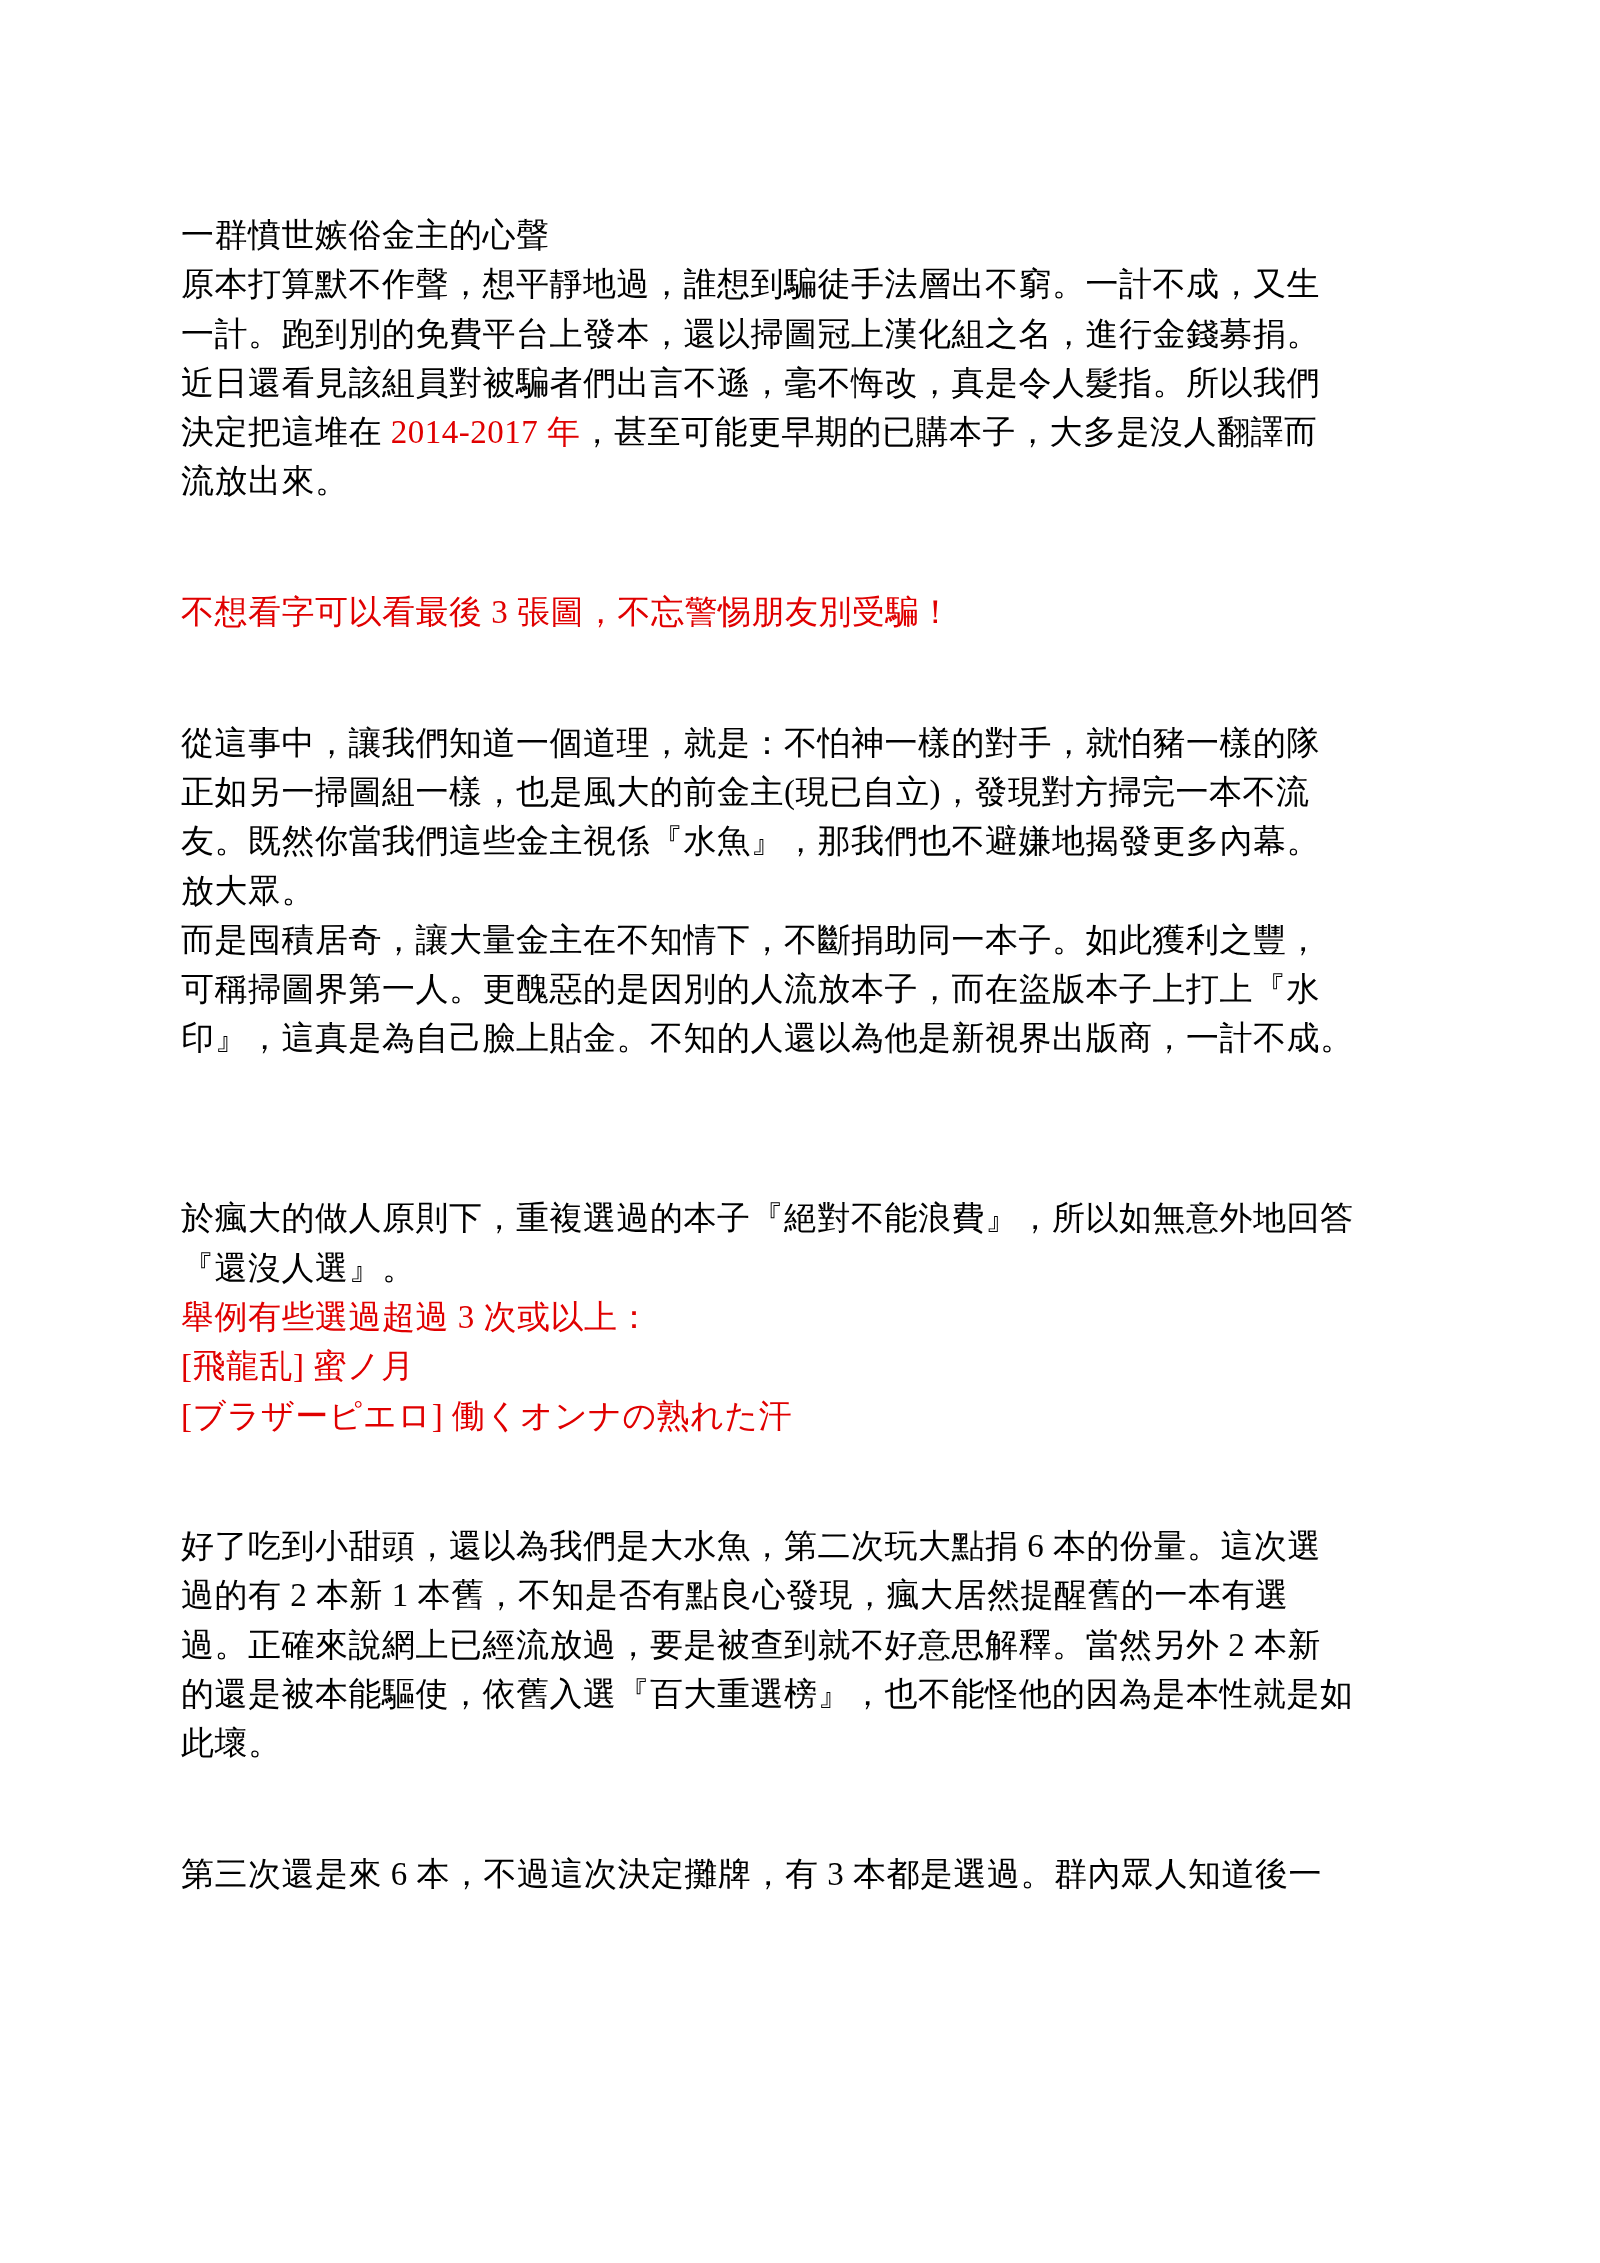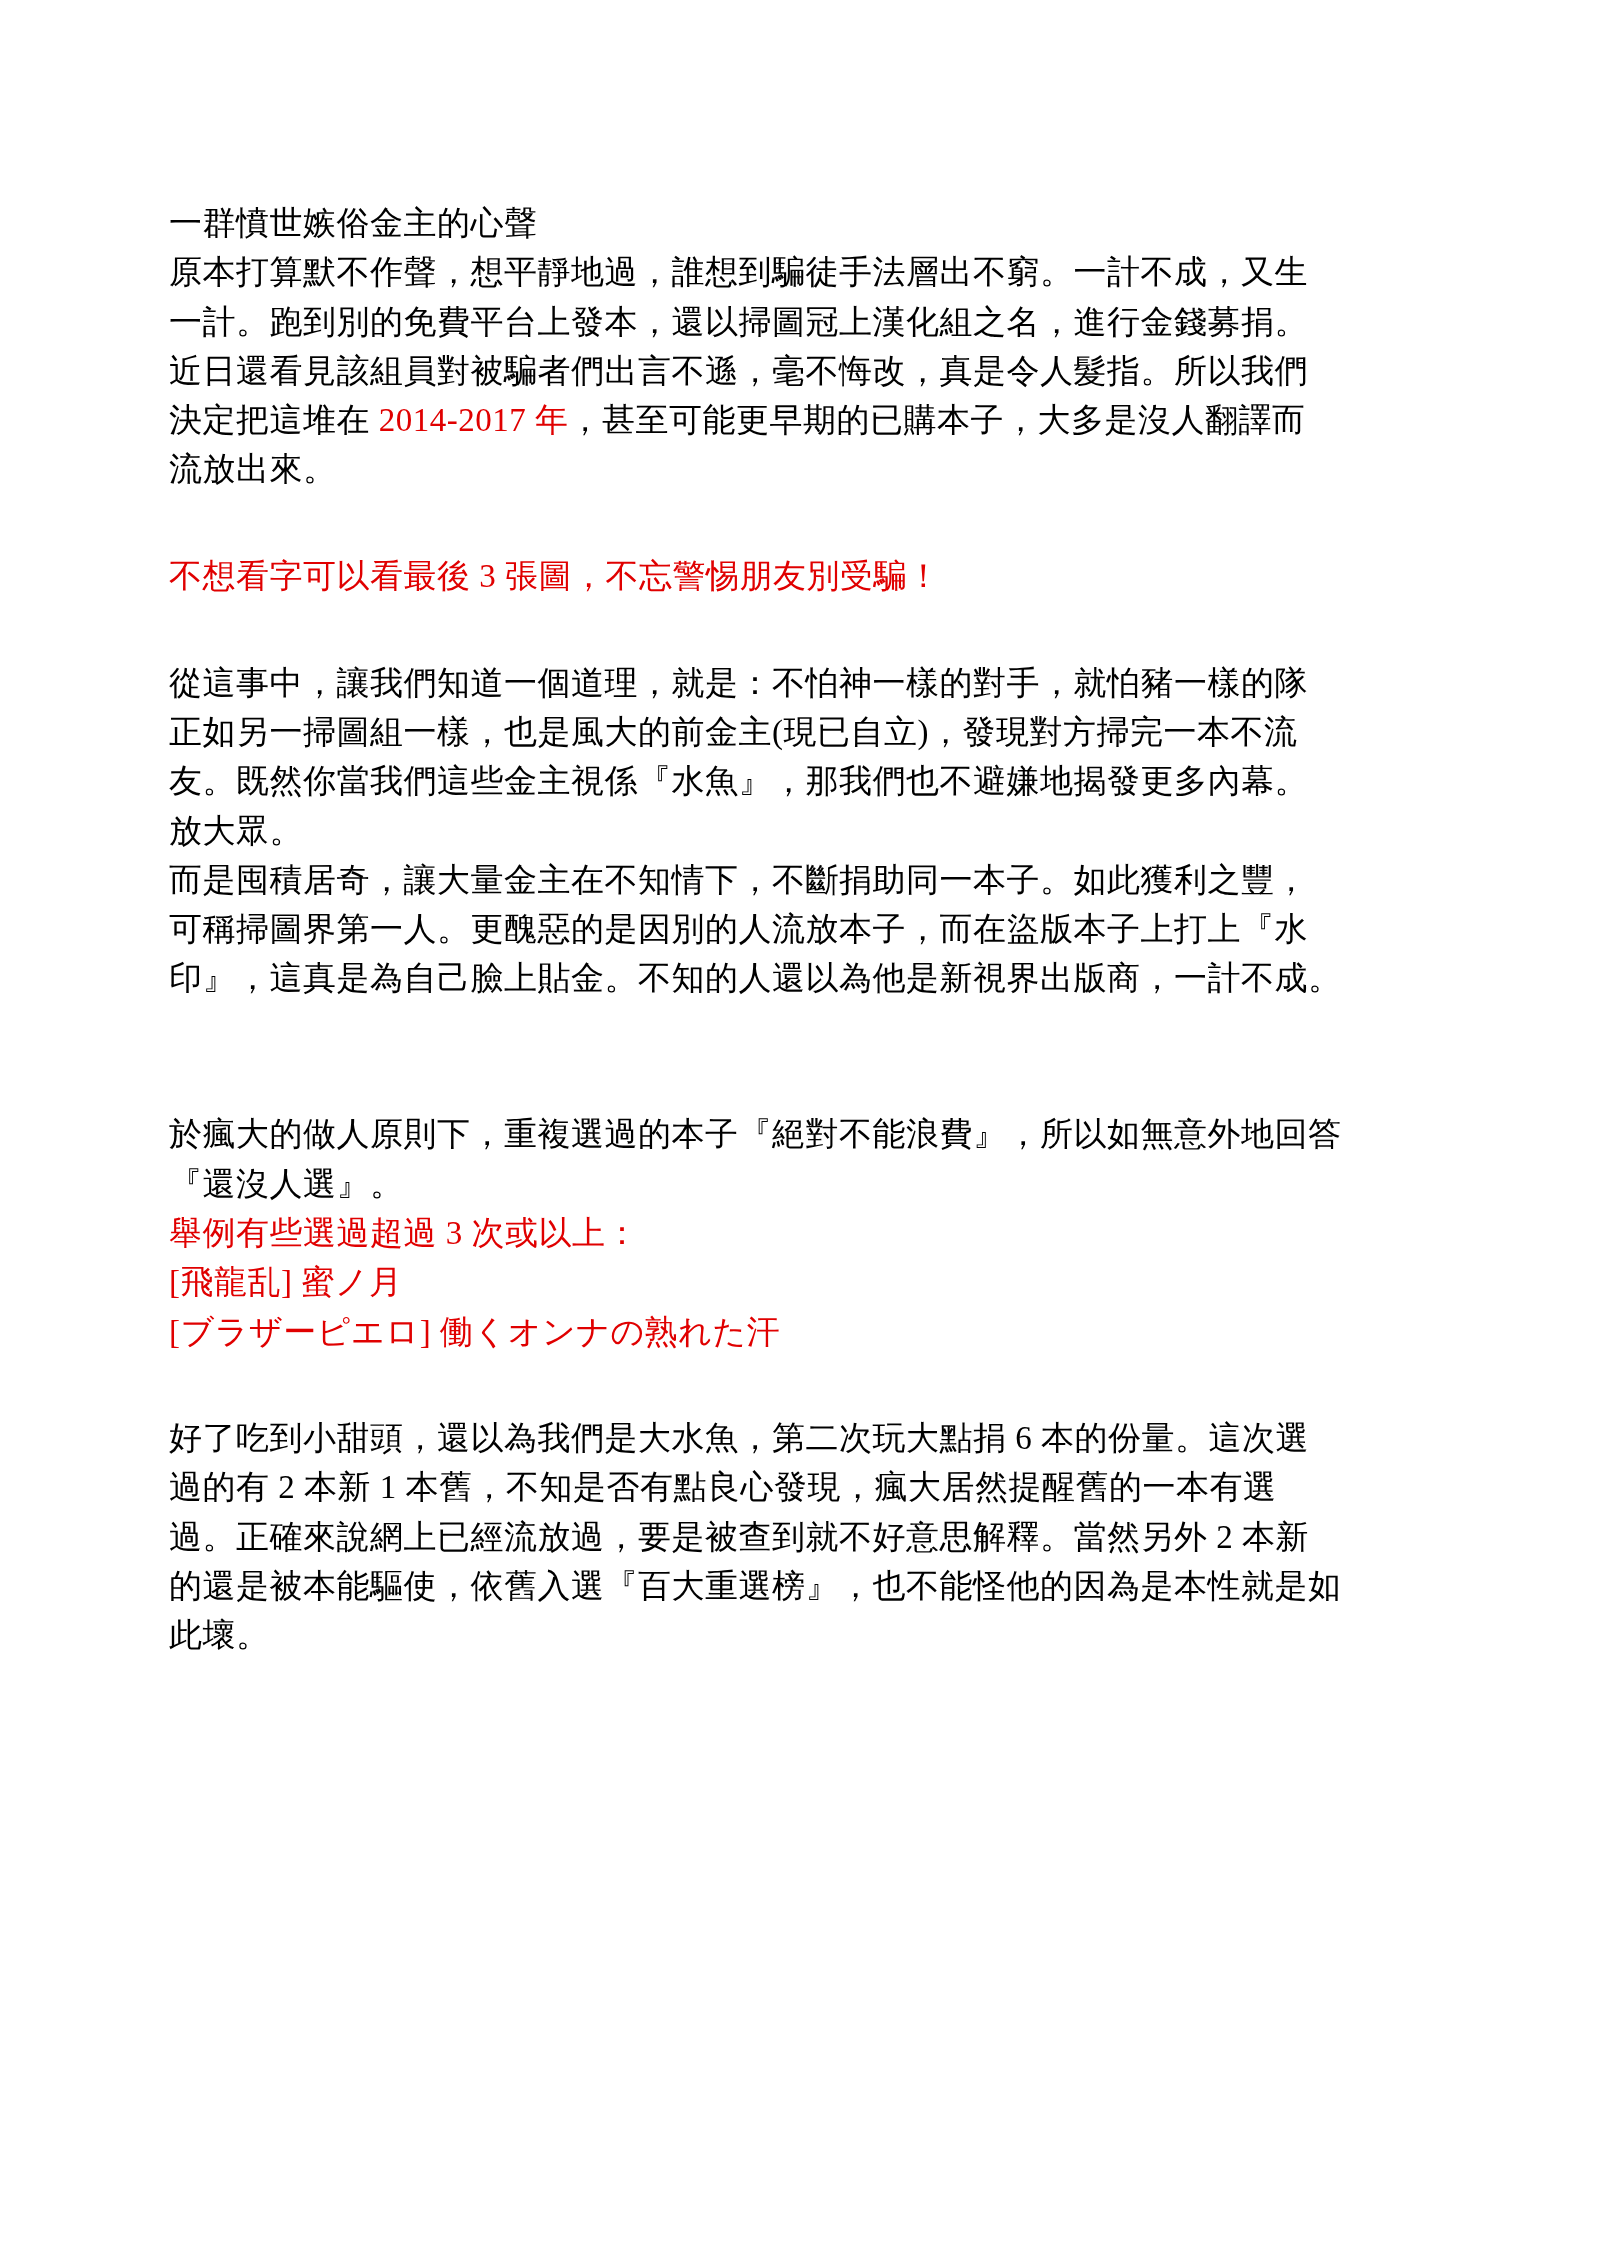--- a/index.html
+++ b/index.html
@@ -15,21 +15,21 @@
     overflow: hidden;
   }
   .page {
     box-sizing: border-box;
     width: 1600px;
     height: 2263px;
     padding: 195px 160px 60px 165px;
     background: #ffffff;
   }
   .paragraph {
-    margin: 4px;
+    margin: 16px;
   }
   .line {
     font-size: 33px;
     line-height: 49.3px;
     height: 49.3px;
     white-space: pre;
     letter-spacing: 0.5px;
   }
   .spacer {
     height: 49.3px;
@@ -79,14 +79,15 @@
     <div class="spacer"></div>
     <div class="paragraph">
       <div class="line"><span class="run">好了吃到小甜頭，還以為我們是大水魚，第二次玩大點捐 6 本的份量。這次選</span></div>
       <div class="line"><span class="run">過的有 2 本新 1 本舊，不知是否有點良心發現，瘋大居然提醒舊的一本有選</span></div>
       <div class="line"><span class="run">過。正確來說網上已經流放過，要是被查到就不好意思解釋。當然另外 2 本新</span></div>
       <div class="line"><span class="run">的還是被本能驅使，依舊入選『百大重選榜』，也不能怪他的因為是本性就是如</span></div>
       <div class="line"><span class="run">此壞。</span></div>
     </div>
     <div class="spacer"></div>
     <div class="paragraph">
+      <div class="line"><span class="run">第三次還是來 6 本，不過這次決定攤牌，有 3 本都是選過。群內眾人知道後一</span></div>
     </div>
   </div>
 
 </body></html>

